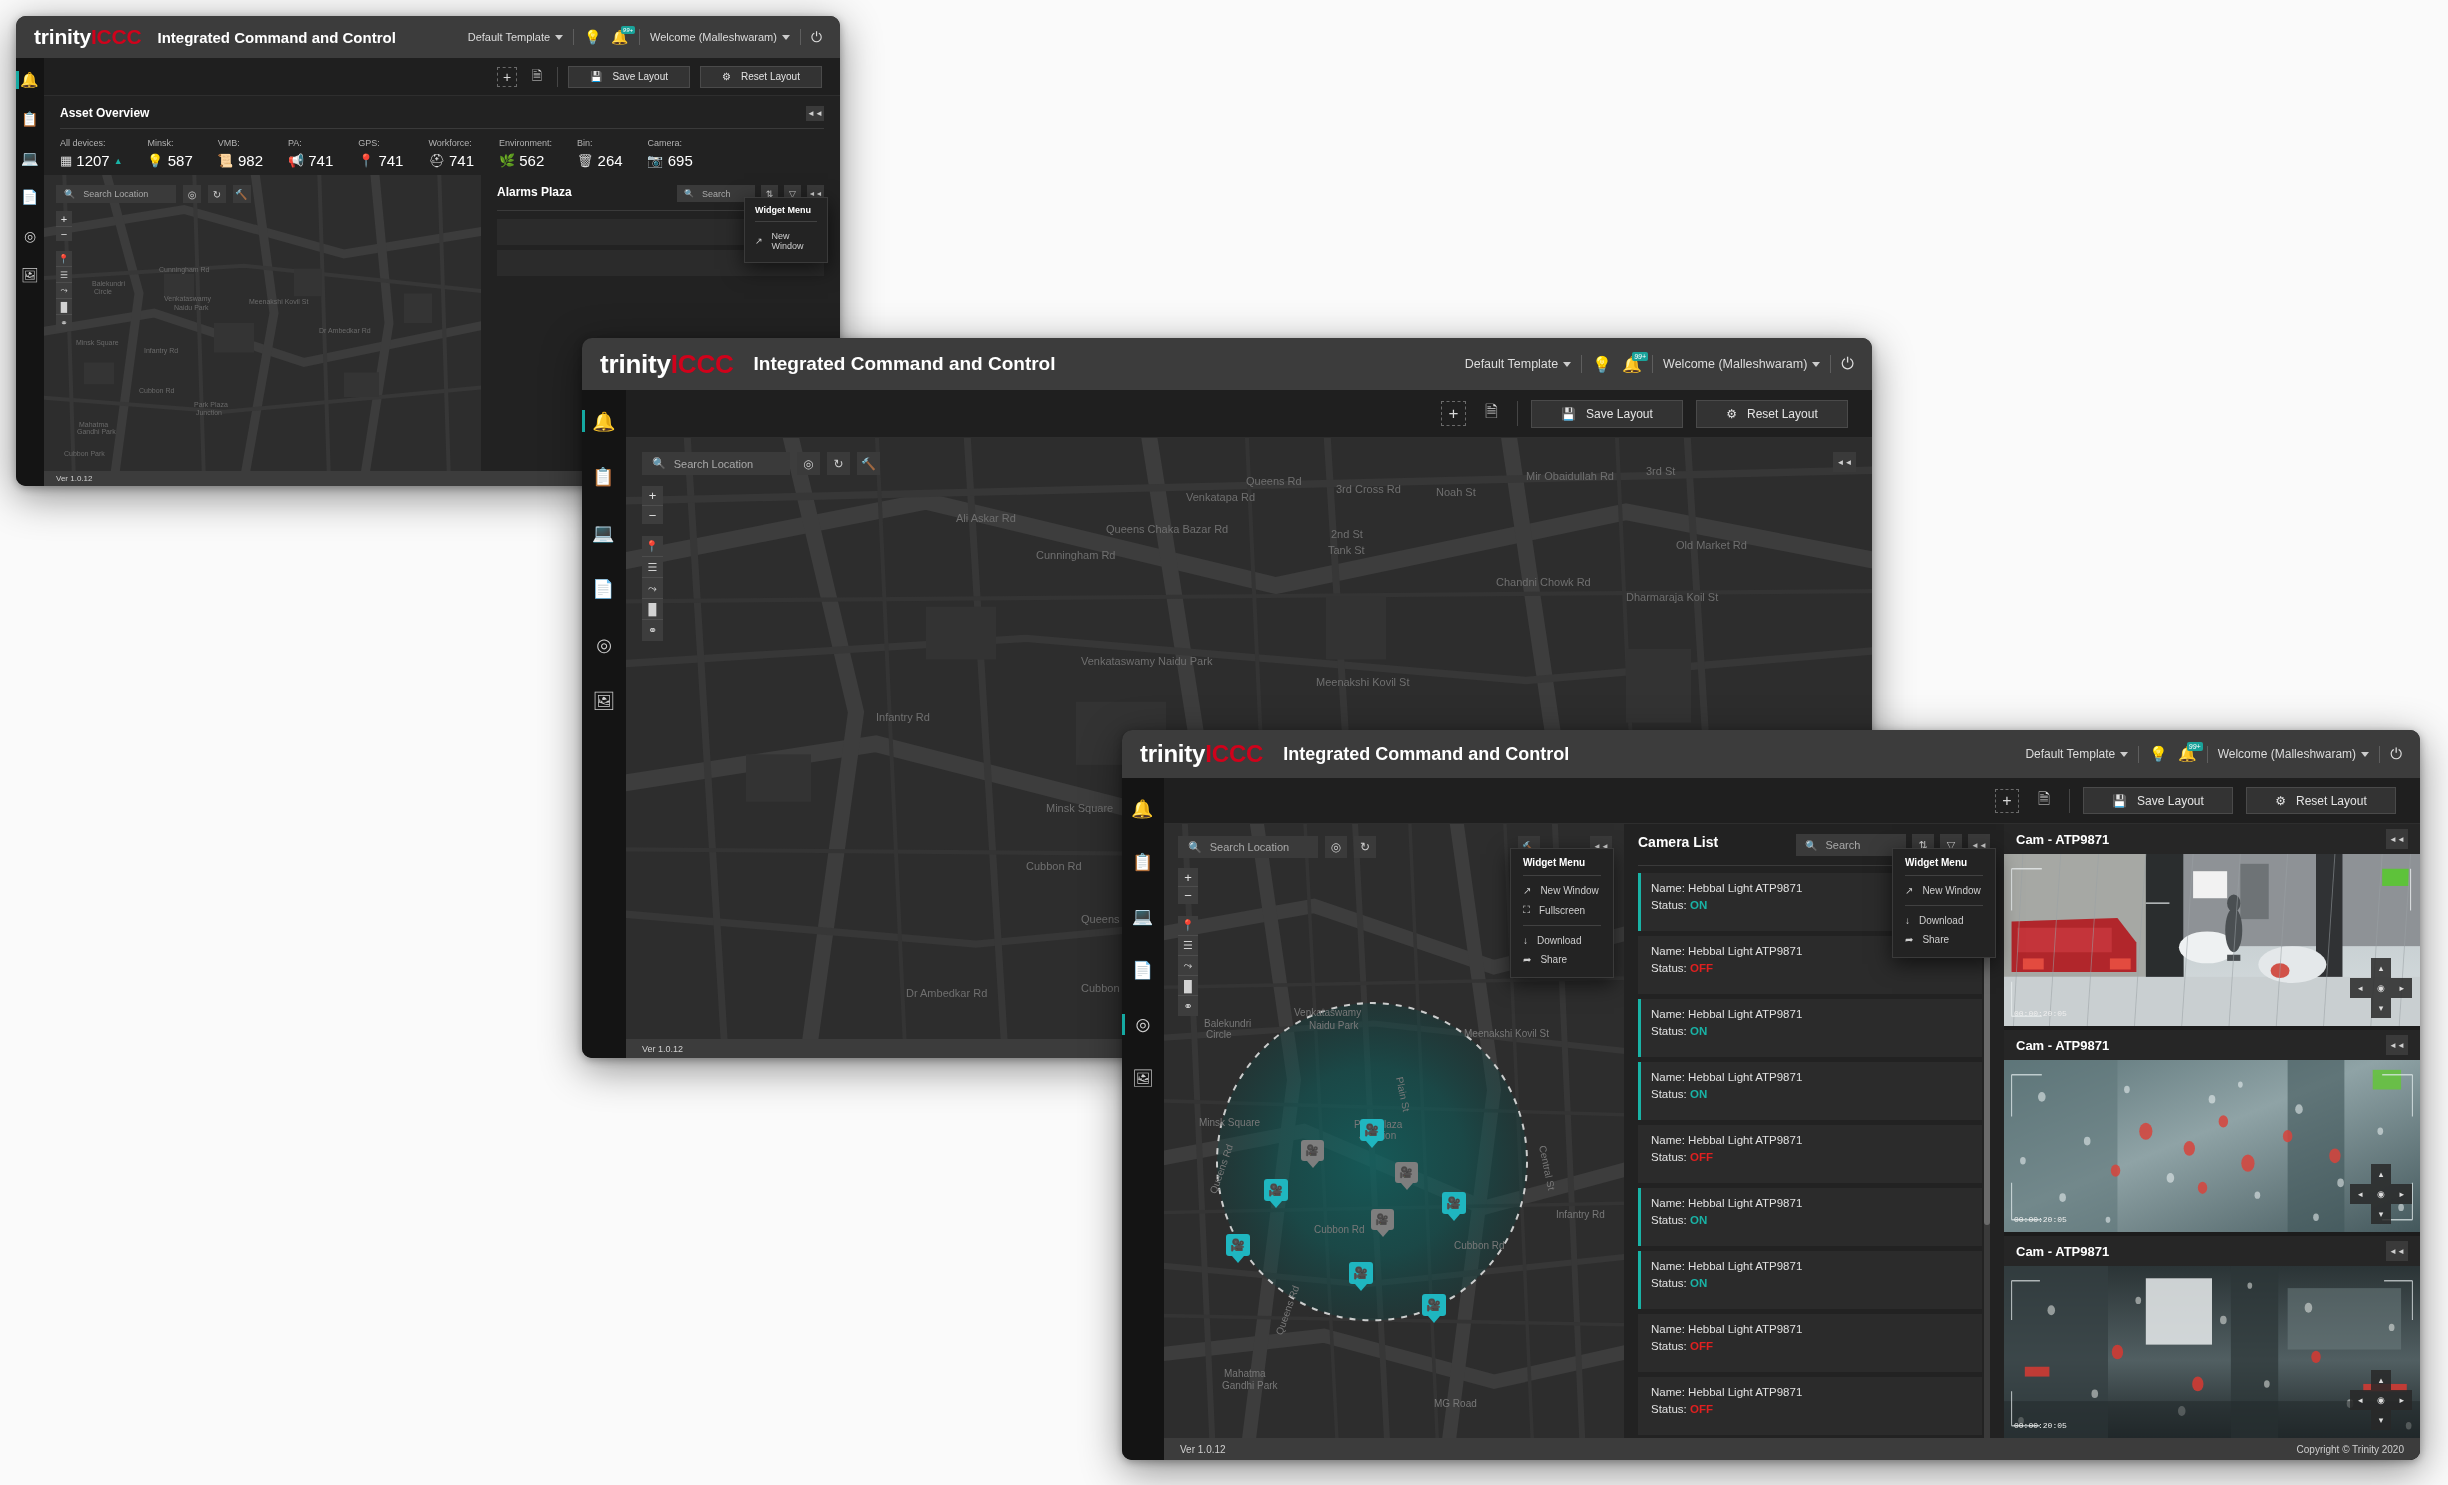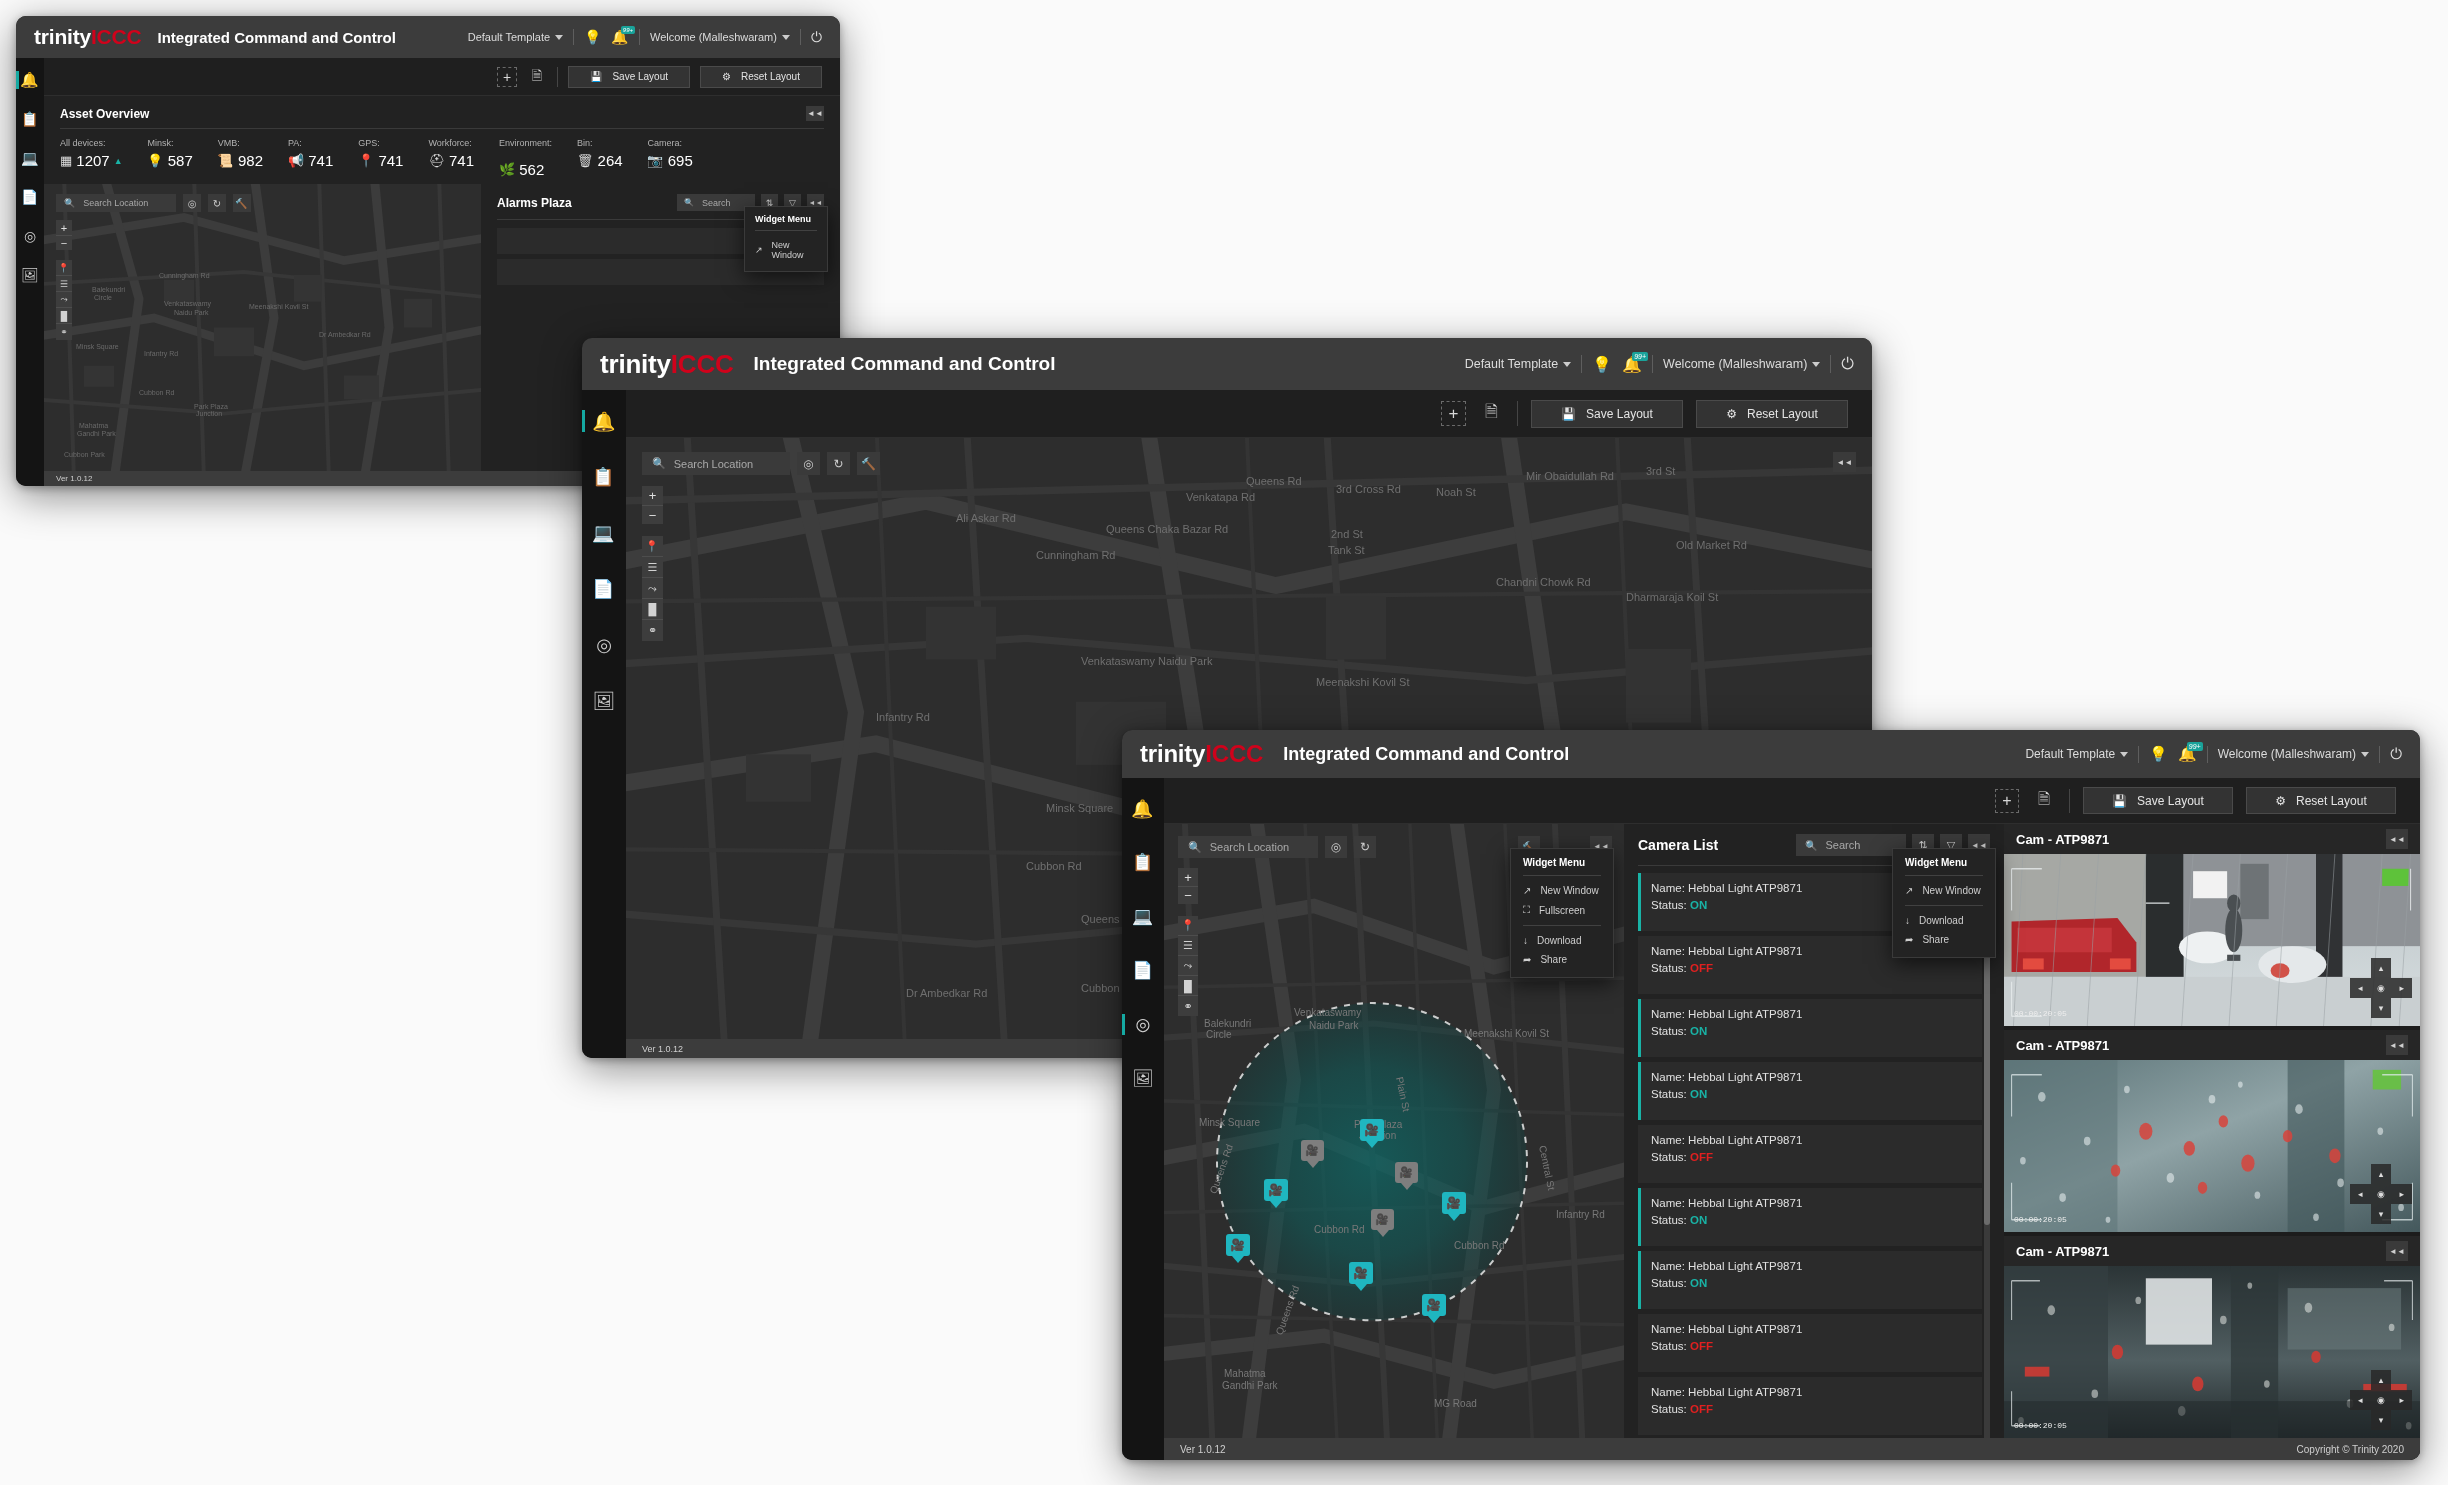--- a/index.html
+++ b/index.html
@@ -62,21 +62,21 @@
   }
   .tb-icobtn { display:flex; align-items:center; justify-content:center; color:#d8d8d8; }
   .tb-icobtn.dashed { border:1px dashed #6a6a6a; }
   .vdiv { width:1px; background:#454545; }
   .lbtn {
     background:#333; border:1px solid #4a4a4a; color:#e4e4e4;
     display:flex; align-items:center; justify-content:center; gap:10px;
   }
   
   .panel { background:#222; display:flex; flex-direction:column; min-height:0; min-width:0; }
-  .panel-head { display:flex; align-items:center; flex:0 0 auto; }
+  .panel-head { display:flex; flex:0 0 auto; }
   .panel-title { font-weight:bold; color:#fff; }
   .panel-tools { margin-left:auto; display:flex; align-items:center; gap:6px; }
   .searchbox {
     background:#3a3a3a; display:flex; align-items:center; gap:8px;
     color:#a9a9a9;
   }
   .sqbtn { background:#3a3a3a; display:flex; align-items:center; justify-content:center; color:#cfcfcf; }
   .hrule { height:1px; background:#3a3a3a; }
   
   .wmenu {
@@ -216,21 +216,21 @@
             </div>
           </div>
           <div>
             <div style="font-size:9px;color:#b2b2b2;margin-bottom:4px;">Workforce:</div>
             <div style="display:flex;align-items:center;gap:4px;">
               <span style="font-size:13px;color:#ddd;">⛑</span>
               <span style="font-size:15px;color:#fff;">741</span>
             </div>
           </div>
           <div>
-            <div style="font-size:9px;color:#b2b2b2;margin-bottom:13px;">Environment:</div>
+            <div style="font-size:9px;color:#b2b2b2;margin-bottom:4px;">Environment:</div>
             <div style="display:flex;align-items:center;gap:4px;">
               <span style="font-size:13px;color:#ddd;">🌿</span>
               <span style="font-size:15px;color:#fff;">562</span>
             </div>
           </div>
           <div>
             <div style="font-size:9px;color:#b2b2b2;margin-bottom:4px;">Bin:</div>
             <div style="display:flex;align-items:center;gap:4px;">
               <span style="font-size:13px;color:#ddd;">🗑</span>
               <span style="font-size:15px;color:#fff;">264</span>

